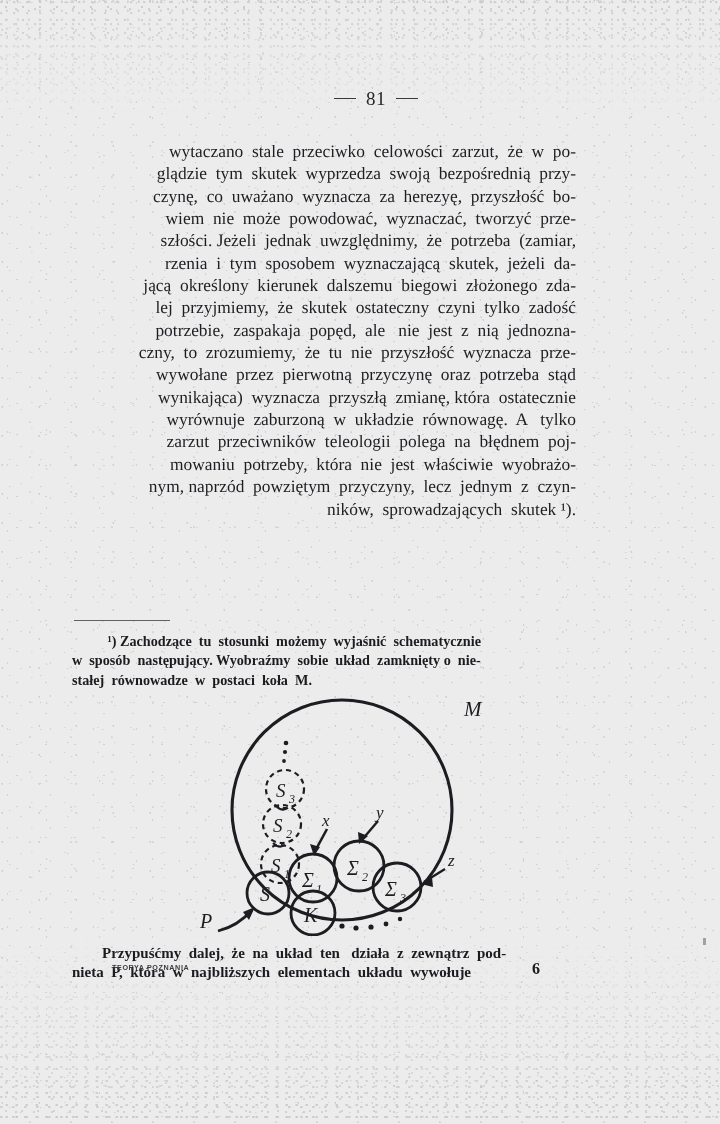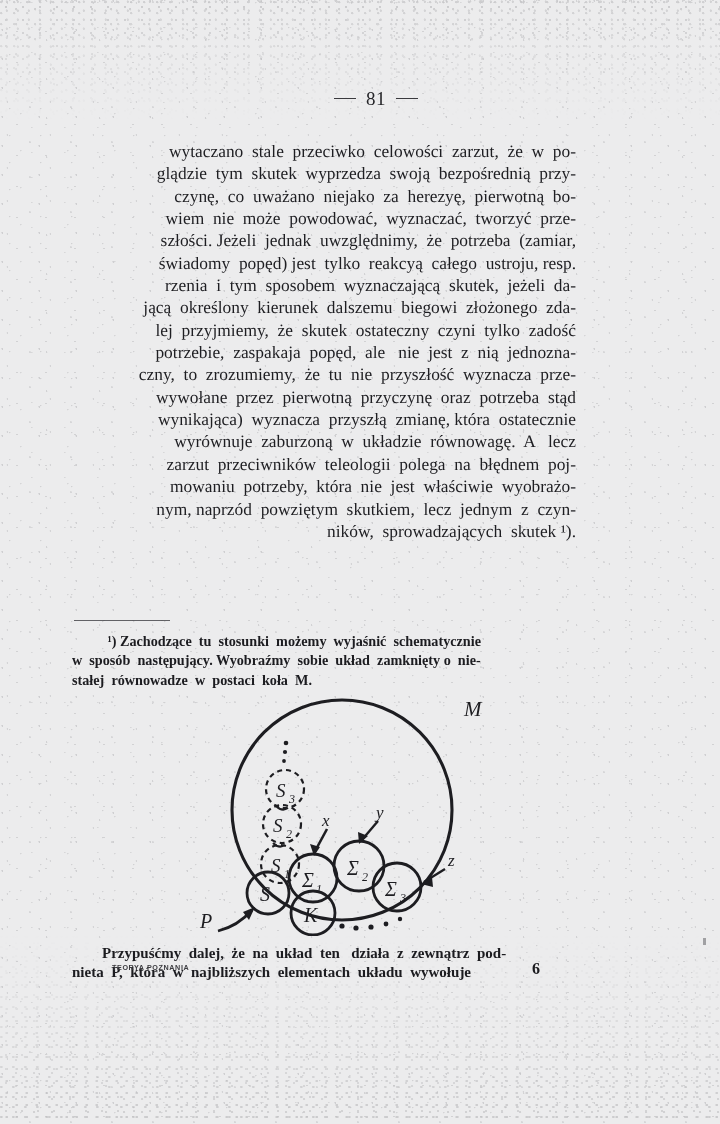--- a/index.html
+++ b/index.html
@@ -183,35 +183,34 @@
 
   <div id="content">
 
     <div class="folio">
       <span class="dash"></span><span>81</span><span class="dash"></span>
     </div>
 
     <div class="body-block">
       <div class="body-line">wytaczano  stale  przeciwko  celowości  zarzut,  że  w  po-</div>
       <div class="body-line">glądzie  tym  skutek  wyprzedza  swoją  bezpośrednią  przy-</div>
-      <div class="body-line">czynę,  co  uważano  niejako  za  herezyę,  pierwotną  bo-</div>
+      <div class="body-line">czynę,  co  uważano  wyznacza  za  herezyę,  przyszłość  bo-</div>
       <div class="body-line">wiem  nie  może  powodować,  wyznaczać,  tworzyć  prze-</div>
       <div class="body-line">szłości. Jeżeli  jednak  uwzględnimy,  że  potrzeba  (zamiar,</div>
-      <div class="body-line">świadomy  popęd) jest  tylko  reakcyą  całego  ustroju, resp.</div>
       <div class="body-line">rzenia  i  tym  sposobem  wyznaczającą  skutek,  jeżeli  da-</div>
       <div class="body-line">jącą  określony  kierunek  dalszemu  biegowi  złożonego  zda-</div>
       <div class="body-line">lej  przyjmiemy,  że  skutek  ostateczny  czyni  tylko  zadość</div>
       <div class="body-line">potrzebie,  zaspakaja  popęd,  ale   nie  jest  z  nią  jednozna-</div>
       <div class="body-line">czny,  to  zrozumiemy,  że  tu  nie  przyszłość  wyznacza  prze-</div>
       <div class="body-line">wywołane  przez  pierwotną  przyczynę  oraz  potrzeba  stąd</div>
       <div class="body-line">wynikająca)  wyznacza  przyszłą  zmianę, która  ostatecznie</div>
-      <div class="body-line">wyrównuje  zaburzoną  w  układzie  równowagę.  A   lecz</div>
+      <div class="body-line">wyrównuje  zaburzoną  w  układzie  równowagę.  A   tylko</div>
       <div class="body-line">zarzut  przeciwników  teleologii  polega  na  błędnem  poj-</div>
       <div class="body-line">mowaniu  potrzeby,  która  nie  jest  właściwie  wyobrażo-</div>
-      <div class="body-line">nym, naprzód  powziętym  skutkiem,  lecz  jednym  z  czyn-</div>
+      <div class="body-line">nym, naprzód  powziętym  przyczyny,  lecz  jednym  z  czyn-</div>
       <div class="body-line">ników,  sprowadzających  skutek ¹).</div>
     </div>
 
     <div class="fn-rule"></div>
     <div class="fn-block">
       <div class="fn-line">          ¹) Zachodzące  tu  stosunki  możemy  wyjaśnić  schematycznie</div>
       <div class="fn-line">w  sposób  następujący. Wyobraźmy  sobie  układ  zamknięty o  nie-</div>
       <div class="fn-line">stałej  równowadze  w  postaci  koła  M.</div>
     </div>
 

